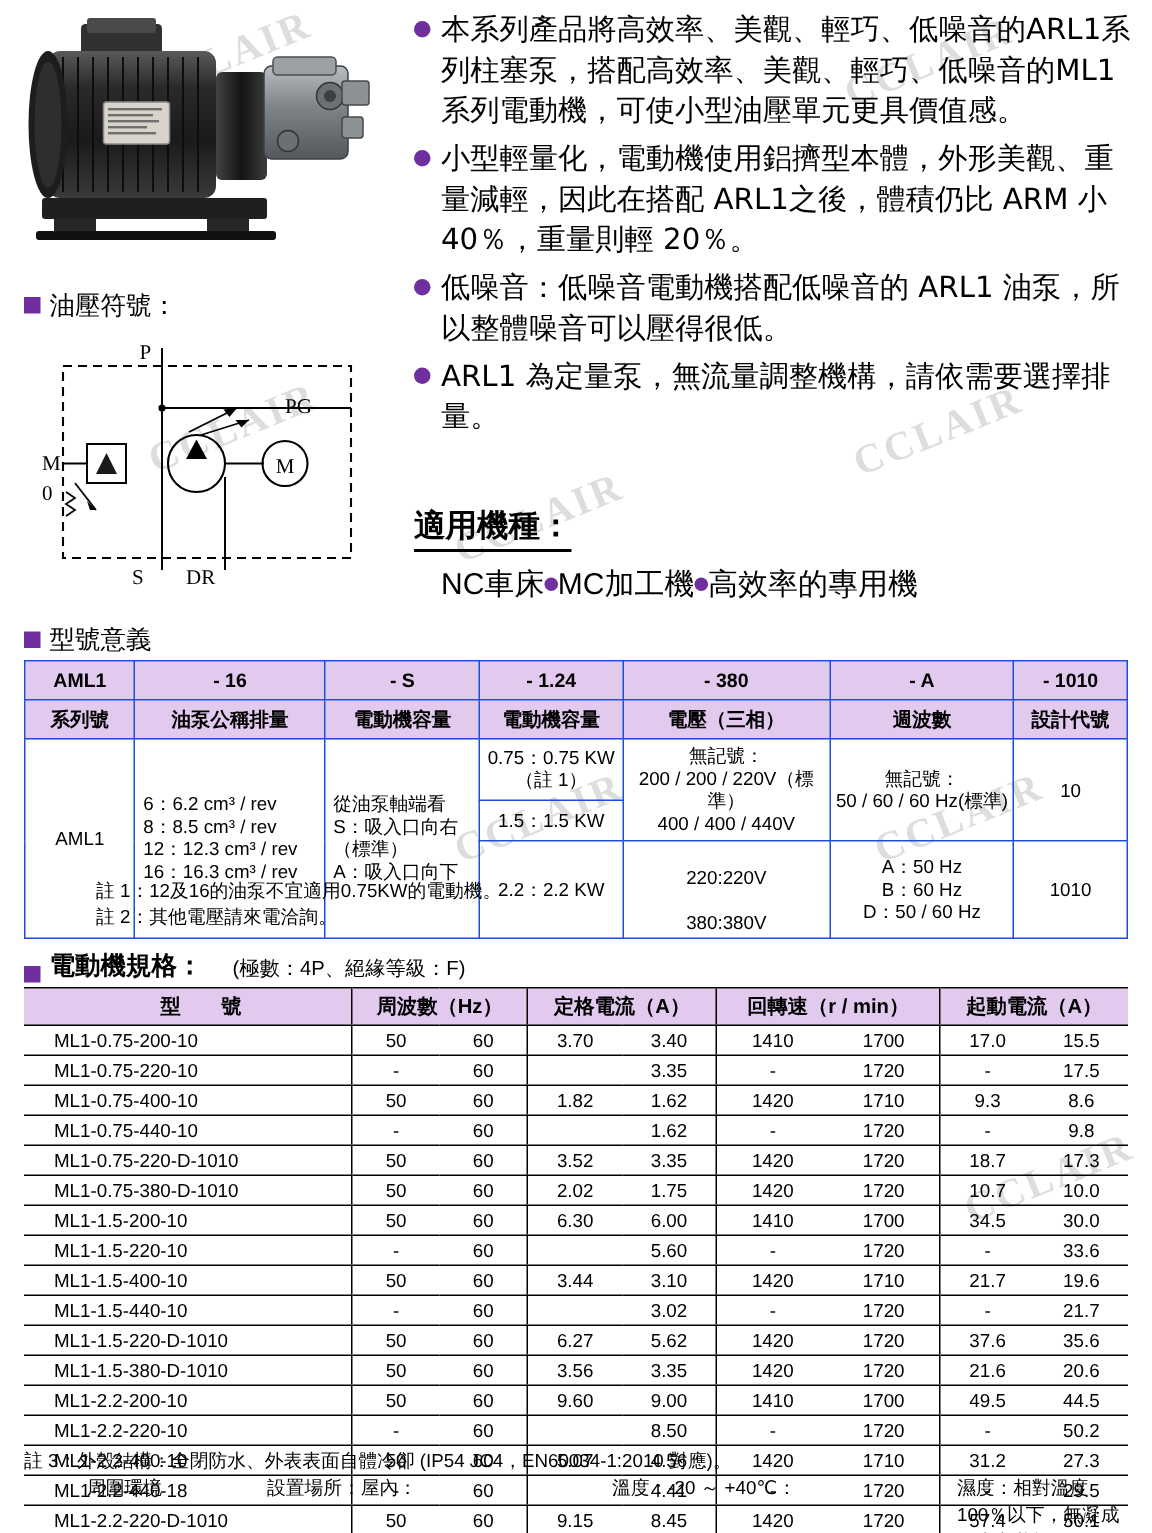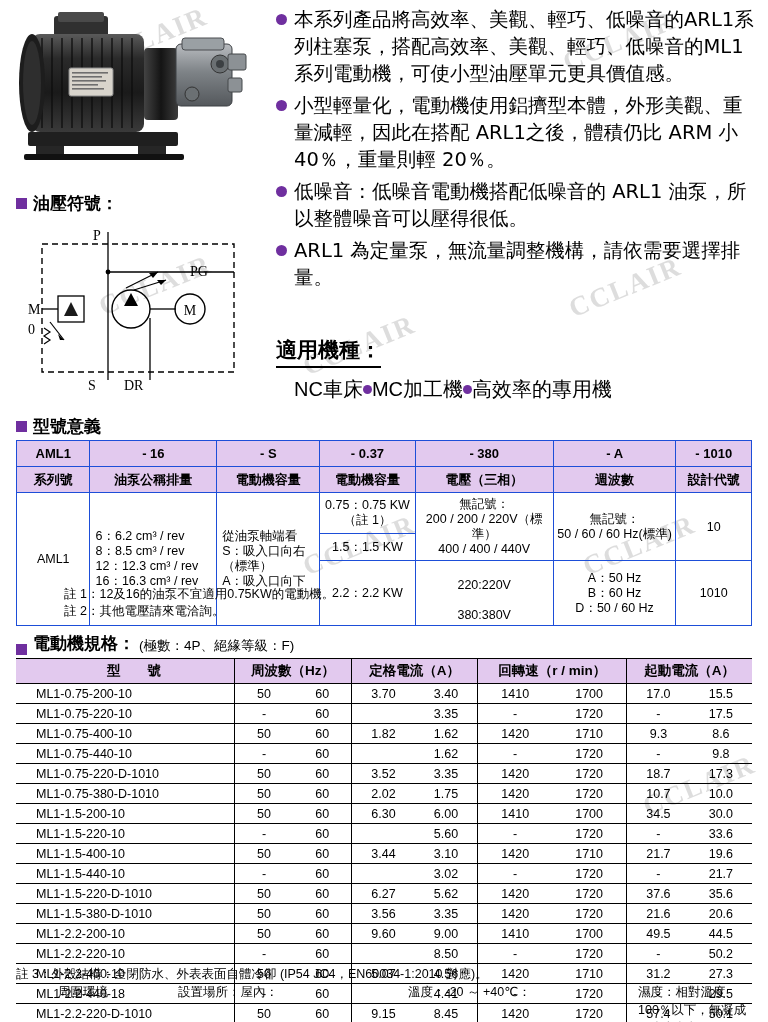--- a/index.html
+++ b/index.html
@@ -38,21 +38,21 @@
     width:11px;height:11px;border-radius:50%;
     background:#6f2f9f;flex:0 0 11px;margin-top:8px;margin-right:7px;
   }
   .btext{
     font-size:19.5px;line-height:27px;
     font-family:"DejaVu Sans",sans-serif;
     letter-spacing:0px;
   }
 
   
-  .sq-title{display:flex;align-items:center;font-size:17px;font-weight:bold;}
+  .sq-title{display:flex;align-items:center;font-size:17px;font-weight:normal;}
   .sq{width:11px;height:11px;background:#6f2f9f;margin-right:6px;display:inline-block;}
 
   .symbol-title{position:absolute;left:16px;top:192px;}
 
   .sym-label{position:absolute;font-size:14px;font-family:"Liberation Serif",serif;}
 
   
   .apply{position:absolute;left:276px;top:336px;width:470px;}
   .apply-title{font-size:21px;font-weight:bold;border-bottom:2px solid #000;display:inline-block;padding-bottom:2px;}
   .apply-line{font-size:20px;margin-top:8px;display:flex;align-items:center;padding-left:18px;}
@@ -66,21 +66,21 @@
   .model-tbl tr.hdr td{background:#e2c9ee;font-weight:bold;height:21px;font-size:13px;}
   .model-tbl tr.hdr2 td{background:#e2c9ee;font-weight:bold;height:21px;font-size:13px;}
   .cellL{text-align:left !important;padding-left:5px !important;line-height:15px;}
   .cellC{line-height:15px;}
 
   .notes{position:absolute;left:16px;top:586px;font-size:12.5px;line-height:17px;padding-left:48px;}
 
   
   .spec-title{position:absolute;left:16px;top:632px;display:flex;align-items:flex-end;}
   .spec-title .t1{font-size:17px;font-weight:bold;}
-  .spec-title .t2{font-size:13.5px;margin-left:4px;}
+  .spec-title .t2{font-size:13.5px;margin-left:20px;}
 
   .spec-tbl{position:absolute;left:16px;top:658px;width:736px;font-size:12.5px;}
   .spec-tbl td{border-top:1px solid #000;border-bottom:1px solid #000;padding:1px 2px;height:17px;}
   .spec-tbl tr.hdr td{background:#e2c9ee;font-weight:bold;text-align:center;font-size:13.5px;height:22px;}
   .spec-tbl td.model{text-align:left;padding-left:20px;width:196px;}
   .spec-tbl td.num{text-align:center;}
   .vsep{border-left:1px solid #000;}
 
   .footnotes{position:absolute;left:16px;top:965px;font-size:12.5px;line-height:18px;width:736px;}
   .fn-row{display:flex;}
@@ -259,21 +259,21 @@
     <span class="sq"></span>
     <span>型號意義</span>
   </div>
 
   <table class="model-tbl">
     <tbody>
         <tr class="hdr">
       <td style="width:70px;">AML1</td>
       <td style="width:130px;">- 16</td>
       <td style="width:104px;">- S</td>
-      <td style="width:94px;">- 0.37</td>
+      <td style="width:94px;">- 1.24</td>
       <td style="width:140px;">- 380</td>
       <td style="width:125px;">- A</td>
       <td style="width:73px;">- 1010</td>
     </tr>
     <tr class="hdr2">
       <td>系列號</td>
       <td>油泵公稱排量</td>
       <td>電動機容量</td>
       <td>電動機容量</td>
       <td>電壓（三相）</td>

